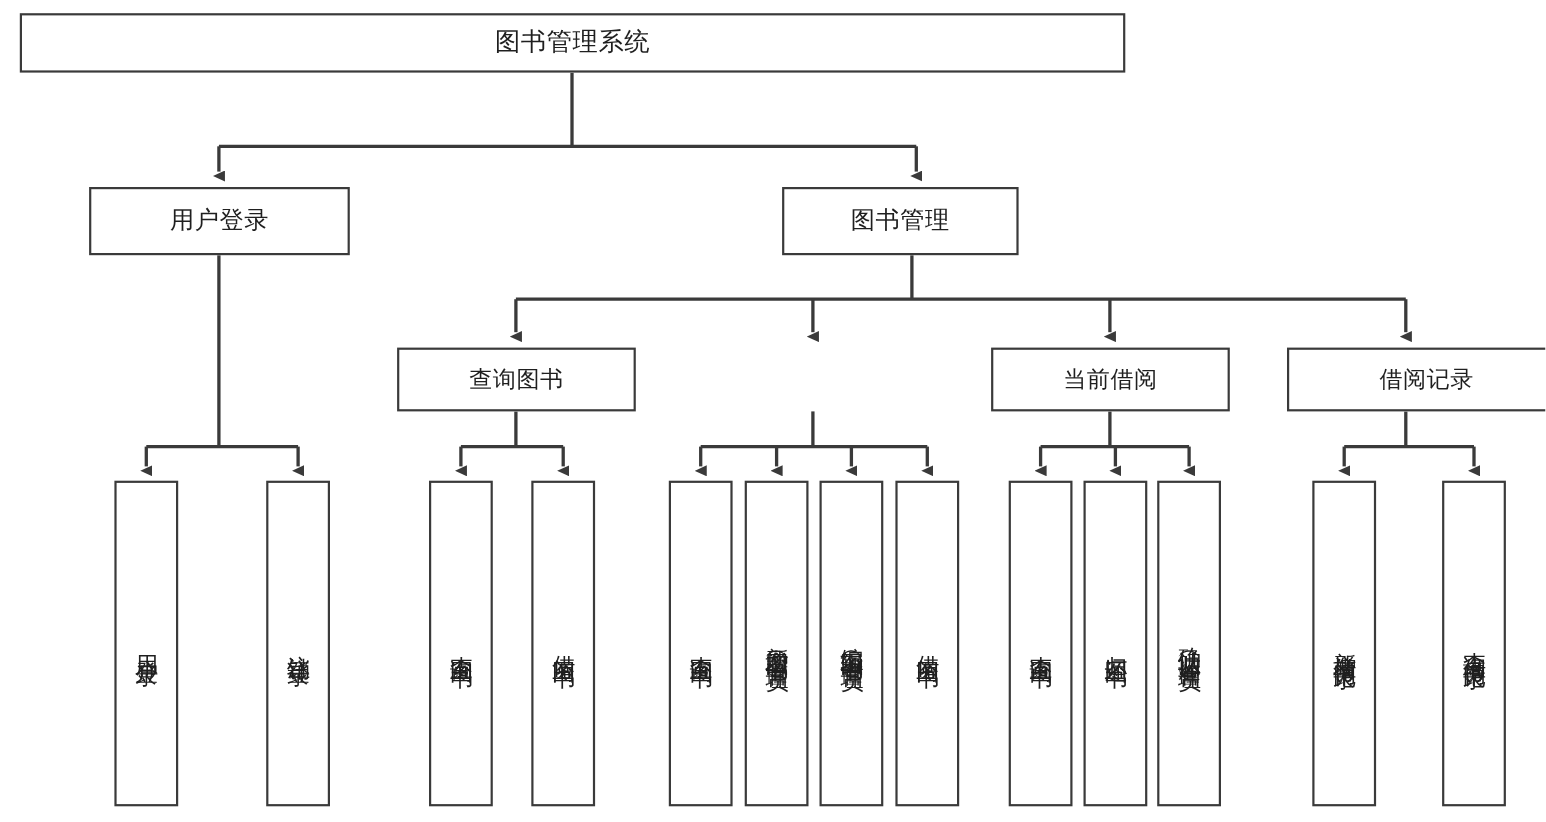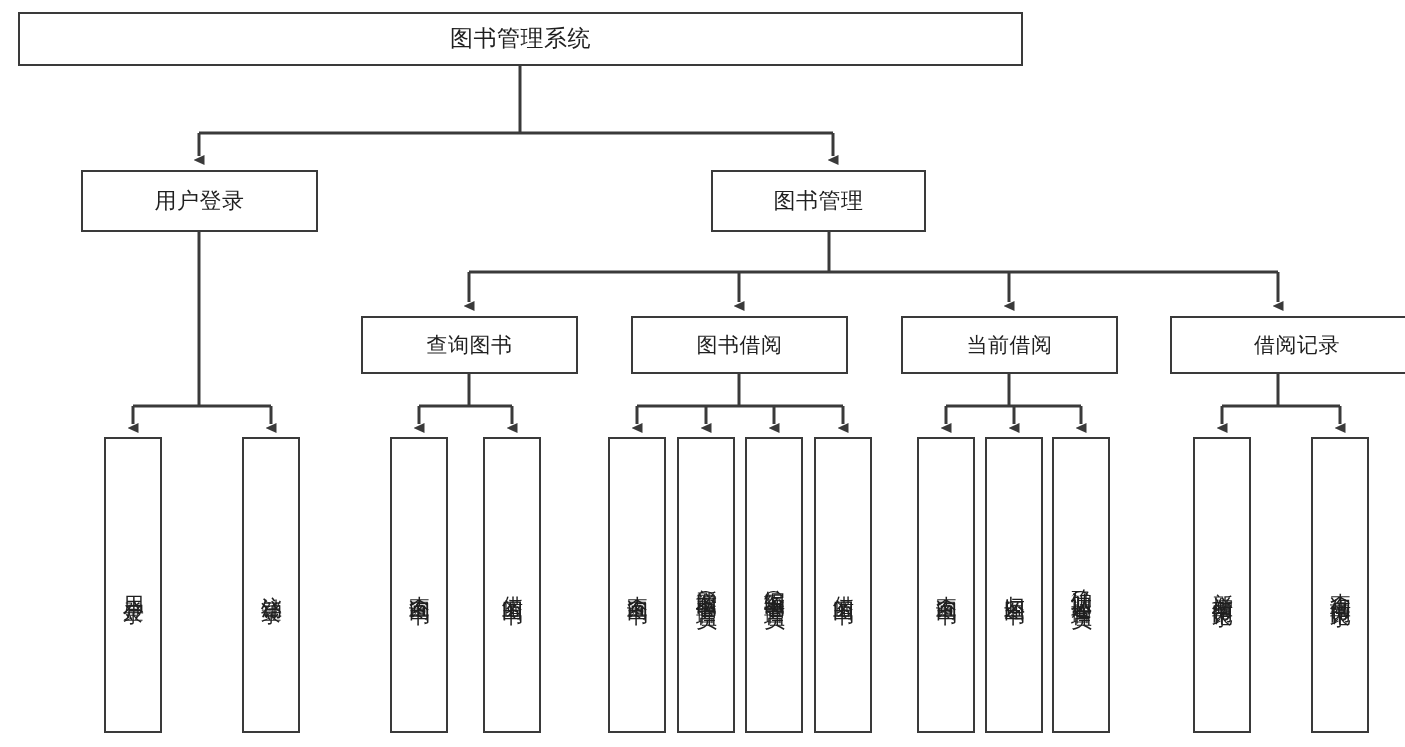--- a/index.html
+++ b/index.html
@@ -133,23 +133,20 @@
   <div class="node level2" style="left:81px; top:170px; width:237px; height:62px;">
     <span class="node-label">用户登录</span>
   </div>
   <div class="node level2" style="left:711px; top:170px; width:215px; height:62px;">
     <span class="node-label">图书管理</span>
   </div>
 
   <div class="node level3" style="left:361px; top:316px; width:217px; height:58px;">
     <span class="node-label">查询图书</span>
   </div>
-  <div class="node level3" style="left:631px; top:316px; width:217px; height:58px;">
-    <span class="node-label">图书借阅</span>
-  </div>
   <div class="node level3" style="left:901px; top:316px; width:217px; height:58px;">
     <span class="node-label">当前借阅</span>
   </div>
   <div class="node level3" style="left:1170px; top:316px; width:254px; height:58px;">
     <span class="node-label">借阅记录</span>
   </div>
 
   <div class="node leaf" style="left:104px; top:437px; width:58px; height:296px;">
     <span class="node-label">用户登录</span>
   </div>

